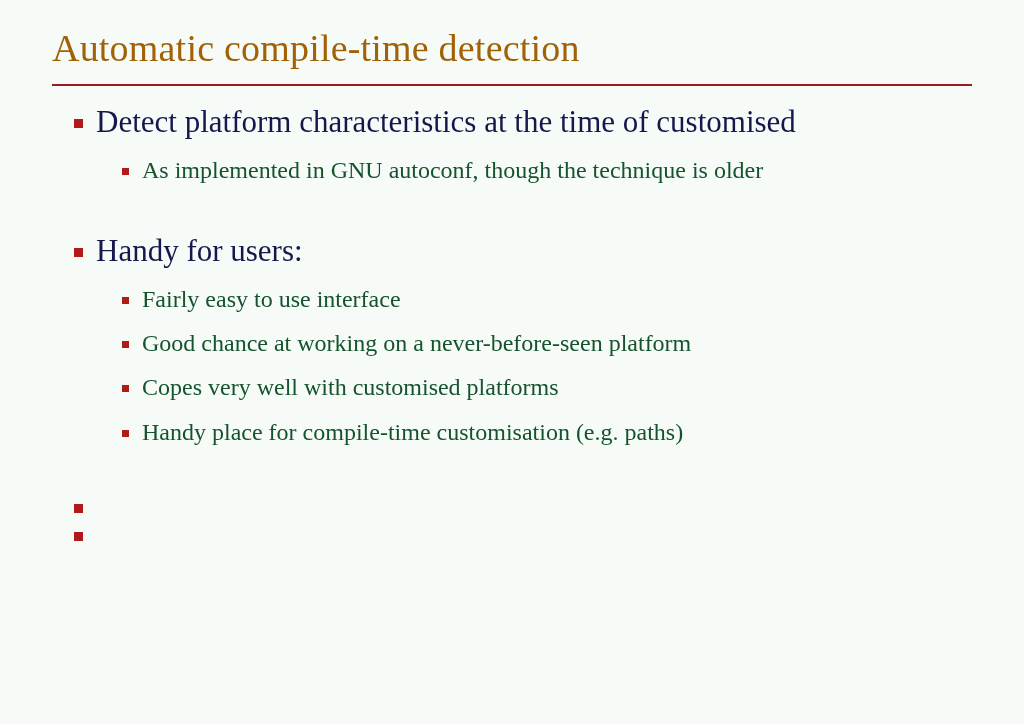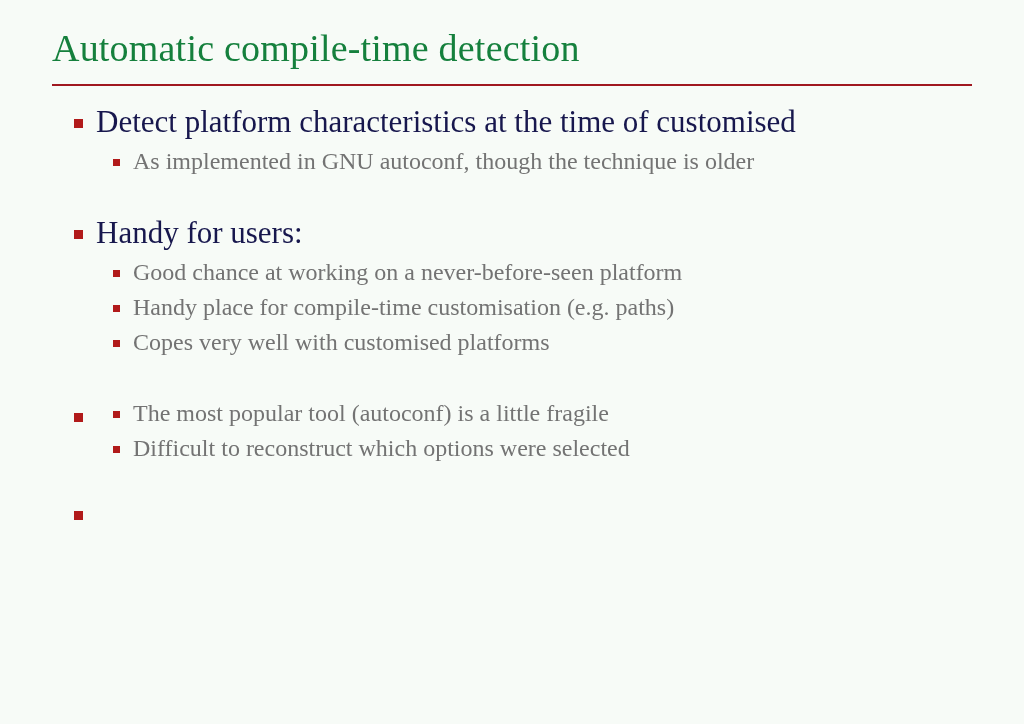--- a/index.html
+++ b/index.html
@@ -19,21 +19,21 @@
     width: 1024px;
     height: 724px;
     box-sizing: border-box;
   }
   .slide-title {
     position: absolute;
     left: 52px;
     top: 28px;
     font-size: 38px;
     line-height: 1.1;
-    color: #15803d;
+    color: #a16207;
     font-family: "Liberation Serif", serif;
     font-weight: normal;
     letter-spacing: 0.2px;
   }
   .title-rule {
     position: absolute;
     left: 52px;
     top: 84px;
     width: 920px;
     height: 2px;
@@ -65,22 +65,22 @@
   .lvl2-list {
     margin: 0;
     padding: 0;
     list-style: none;
   }
   .lvl2 {
     position: relative;
     padding-left: 74px;
     font-size: 24px;
     line-height: 1.18;
-    color: #737373;
-    margin: 7px;
+    color: #14532d;
+    margin: 16px;
   }
   .lvl2 .bullet {
     position: absolute;
     left: 54px;
     top: 12px;
     width: 7px;
     height: 7px;
     background: #b11a1a;
     display: block;
   }
@@ -116,52 +116,43 @@
     <div class="gap-lg"></div>
 
     <div class="block">
       <div class="lvl1">
         <span class="bullet"></span>
         <span>Handy for users:</span>
       </div>
       <ul class="lvl2-list">
         <li class="lvl2">
           <span class="bullet"></span>
+          <span>Fairly easy to use interface</span>
         </li>
         <li class="lvl2">
           <span class="bullet"></span>
           <span>Good chance at working on a never-before-seen platform</span>
         </li>
         <li class="lvl2">
           <span class="bullet"></span>
-          <span>Handy place for compile-time customisation (e.g. paths)</span>
+          <span>Copes very well with customised platforms</span>
         </li>
         <li class="lvl2">
           <span class="bullet"></span>
-          <span>Copes very well with customised platforms</span>
+          <span>Handy place for compile-time customisation (e.g. paths)</span>
         </li>
       </ul>
     </div>
 
     <div class="gap-md"></div>
 
     <div class="block">
       <div class="lvl1">
         <span class="bullet"></span>
       </div>
-      <ul class="lvl2-list">
-        <li class="lvl2">
-          <span class="bullet"></span>
-          <span>The most popular tool (autoconf) is a little fragile</span>
-        </li>
-        <li class="lvl2">
-          <span class="bullet"></span>
-          <span>Difficult to reconstruct which options were selected</span>
-        </li>
-      </ul>
     </div>
 
     <div class="gap-md"></div>
 
     <div class="block">
       <div class="lvl1">
         <span class="bullet"></span>
       </div>
     </div>
 

